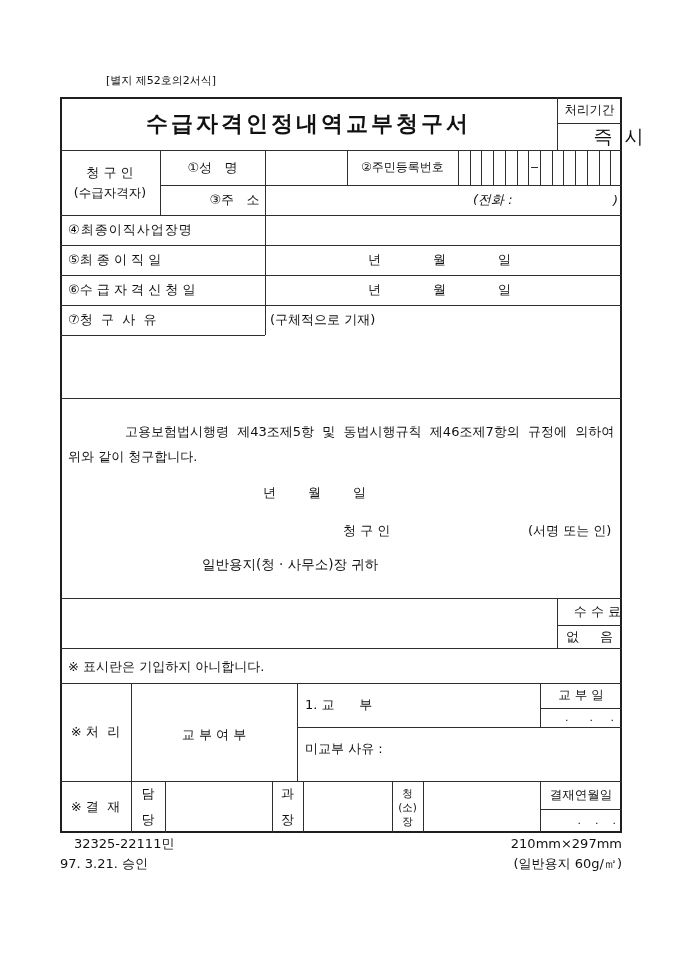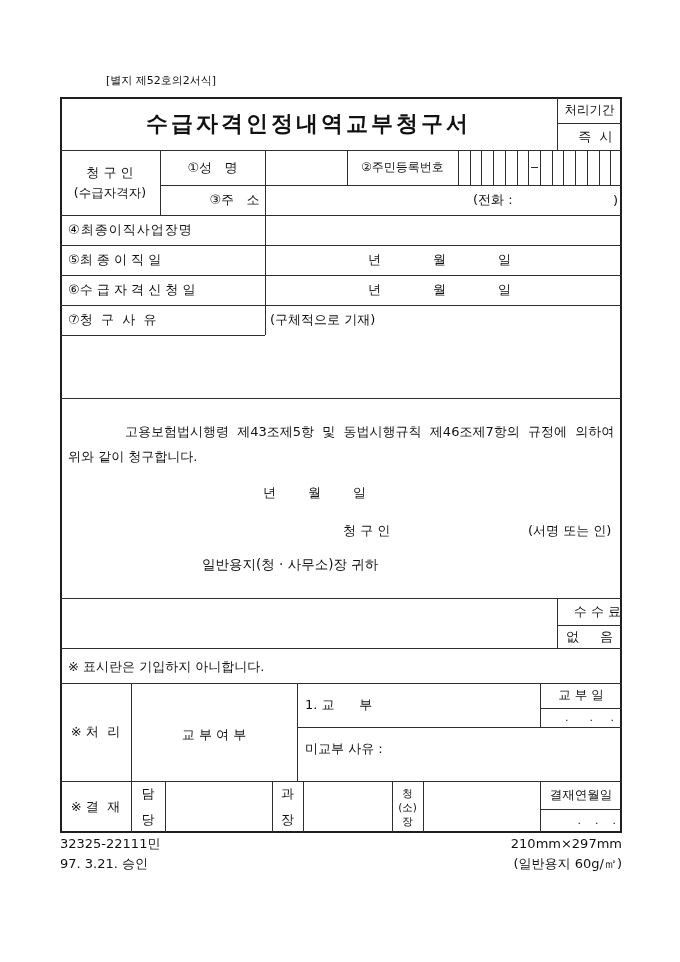--- a/index.html
+++ b/index.html
@@ -67,21 +67,21 @@
   <div class="vl" style="left:540px;top:683px;height:44px;"></div>
   <div class="vl" style="left:540px;top:781px;height:52px;"></div>
   <div class="vl" style="left:165px;top:781px;height:52px;"></div>
   <div class="vl" style="left:272px;top:781px;height:52px;"></div>
   <div class="vl" style="left:303px;top:781px;height:52px;"></div>
   <div class="vl" style="left:392px;top:781px;height:52px;"></div>
   <div class="vl" style="left:423px;top:781px;height:52px;"></div>
 
   <div class="title cc">수급자격인정내역교부청구서</div>
   <div class="txt cc" style="left:557px;top:97px;width:65px;height:26px;font-size:12.5px;">처리기간</div>
-  <div class="txt cc" style="left:557px;top:123px;width:77px;height:27px;font-size:13px;">즉  시</div>
+  <div class="txt cc" style="left:580px;top:123px;width:77px;height:27px;font-size:19px;">즉  시</div>
 
   <div class="fill vcell" style="left:60px;top:150px;width:100px;height:65px;justify-content:center;gap:3px;">
     <div class="cc" style="font-size:13px;white-space:pre;">청 구 인</div>
     <div class="cc" style="font-size:12.5px;white-space:pre;">(수급자격자)</div>
   </div>
   <div class="txt cc" style="left:160px;top:150px;width:105px;height:35px;font-size:13px;">①성   명</div>
   <div class="fill" style="left:266px;top:151px;width:80px;height:33px;"></div>
   <div class="txt cc" style="left:347px;top:150px;width:111px;height:35px;font-size:12px;">②주민등록번호</div>
 
   <div class="rrn">
@@ -98,21 +98,21 @@
     <div class="rrn-cell"></div>
     <div class="rrn-cell"></div>
     <div class="rrn-cell"></div>
     <div class="rrn-cell"></div>
     <div class="rrn-cell"></div>
     <div class="rrn-cell"></div>
   </div>
 
   <div class="txt cc" style="left:160px;top:185px;width:105px;height:30px;font-size:13px;margin-left:22px;">③주   소</div>
   <div class="fill" style="left:266px;top:186px;width:200px;height:28px;"></div>
-  <div class="fill" style="left:473px;top:185px;width:145px;height:30px;display:flex;justify-content:space-between;align-items:center;font-size:13px;white-space:pre;">
+  <div class="fill" style="left:473px;top:185px;width:145px;height:30px;display:flex;justify-content:space-between;align-items:center;font-size:13px;white-space:pre;font-style:italic;">
     <span>(전화 :</span>
     <span>)</span>
   </div>
 
   <div class="txt" style="left:68px;top:215px;height:30px;line-height:30px;font-size:13px;letter-spacing:1px;">④최종이직사업장명</div>
   <div class="fill" style="left:266px;top:216px;width:355px;height:28px;"></div>
 
   <div class="txt" style="left:68px;top:245px;height:30px;line-height:30px;font-size:13px;">⑤최 종 이 직 일</div>
   <div class="fill" style="left:265px;top:245px;width:357px;height:30px;">
     <span class="txt" style="left:103px;top:0;height:30px;line-height:30px;font-size:13px;">년</span>
@@ -177,18 +177,18 @@
   <div class="fill" style="left:303px;top:781px;width:89px;height:52px;"></div>
   <div class="fill vcell" style="left:392px;top:781px;width:31px;height:52px;justify-content:center;font-size:10.5px;line-height:14px;">
     <span>청</span>
     <span>(소)</span>
     <span>장</span>
   </div>
   <div class="fill" style="left:423px;top:781px;width:117px;height:52px;"></div>
   <div class="txt cc" style="left:540px;top:781px;width:82px;height:28px;font-size:12.5px;">결재연월일</div>
   <div class="txt" style="left:540px;top:809px;width:82px;height:24px;line-height:24px;font-size:11px;text-align:right;padding-right:6px;box-sizing:border-box;">.    .    .</div>
 
-  <div class="txt" style="left:60px;top:836px;height:16px;line-height:16px;font-size:13px;">32325-22111민</div>
+  <div class="txt" style="left:74px;top:836px;height:16px;line-height:16px;font-size:13px;">32325-22111민</div>
   <div class="txt" style="left:60px;top:856px;height:16px;line-height:16px;font-size:13px;">97. 3.21. 승인</div>
   <div class="txt" style="left:380px;top:836px;width:242px;height:16px;line-height:16px;font-size:13px;text-align:right;">210mm×297mm</div>
   <div class="txt" style="left:380px;top:856px;width:242px;height:16px;line-height:16px;font-size:13px;text-align:right;">(일반용지 60g/㎡)</div>
 
 </div>
 
 </body></html>

